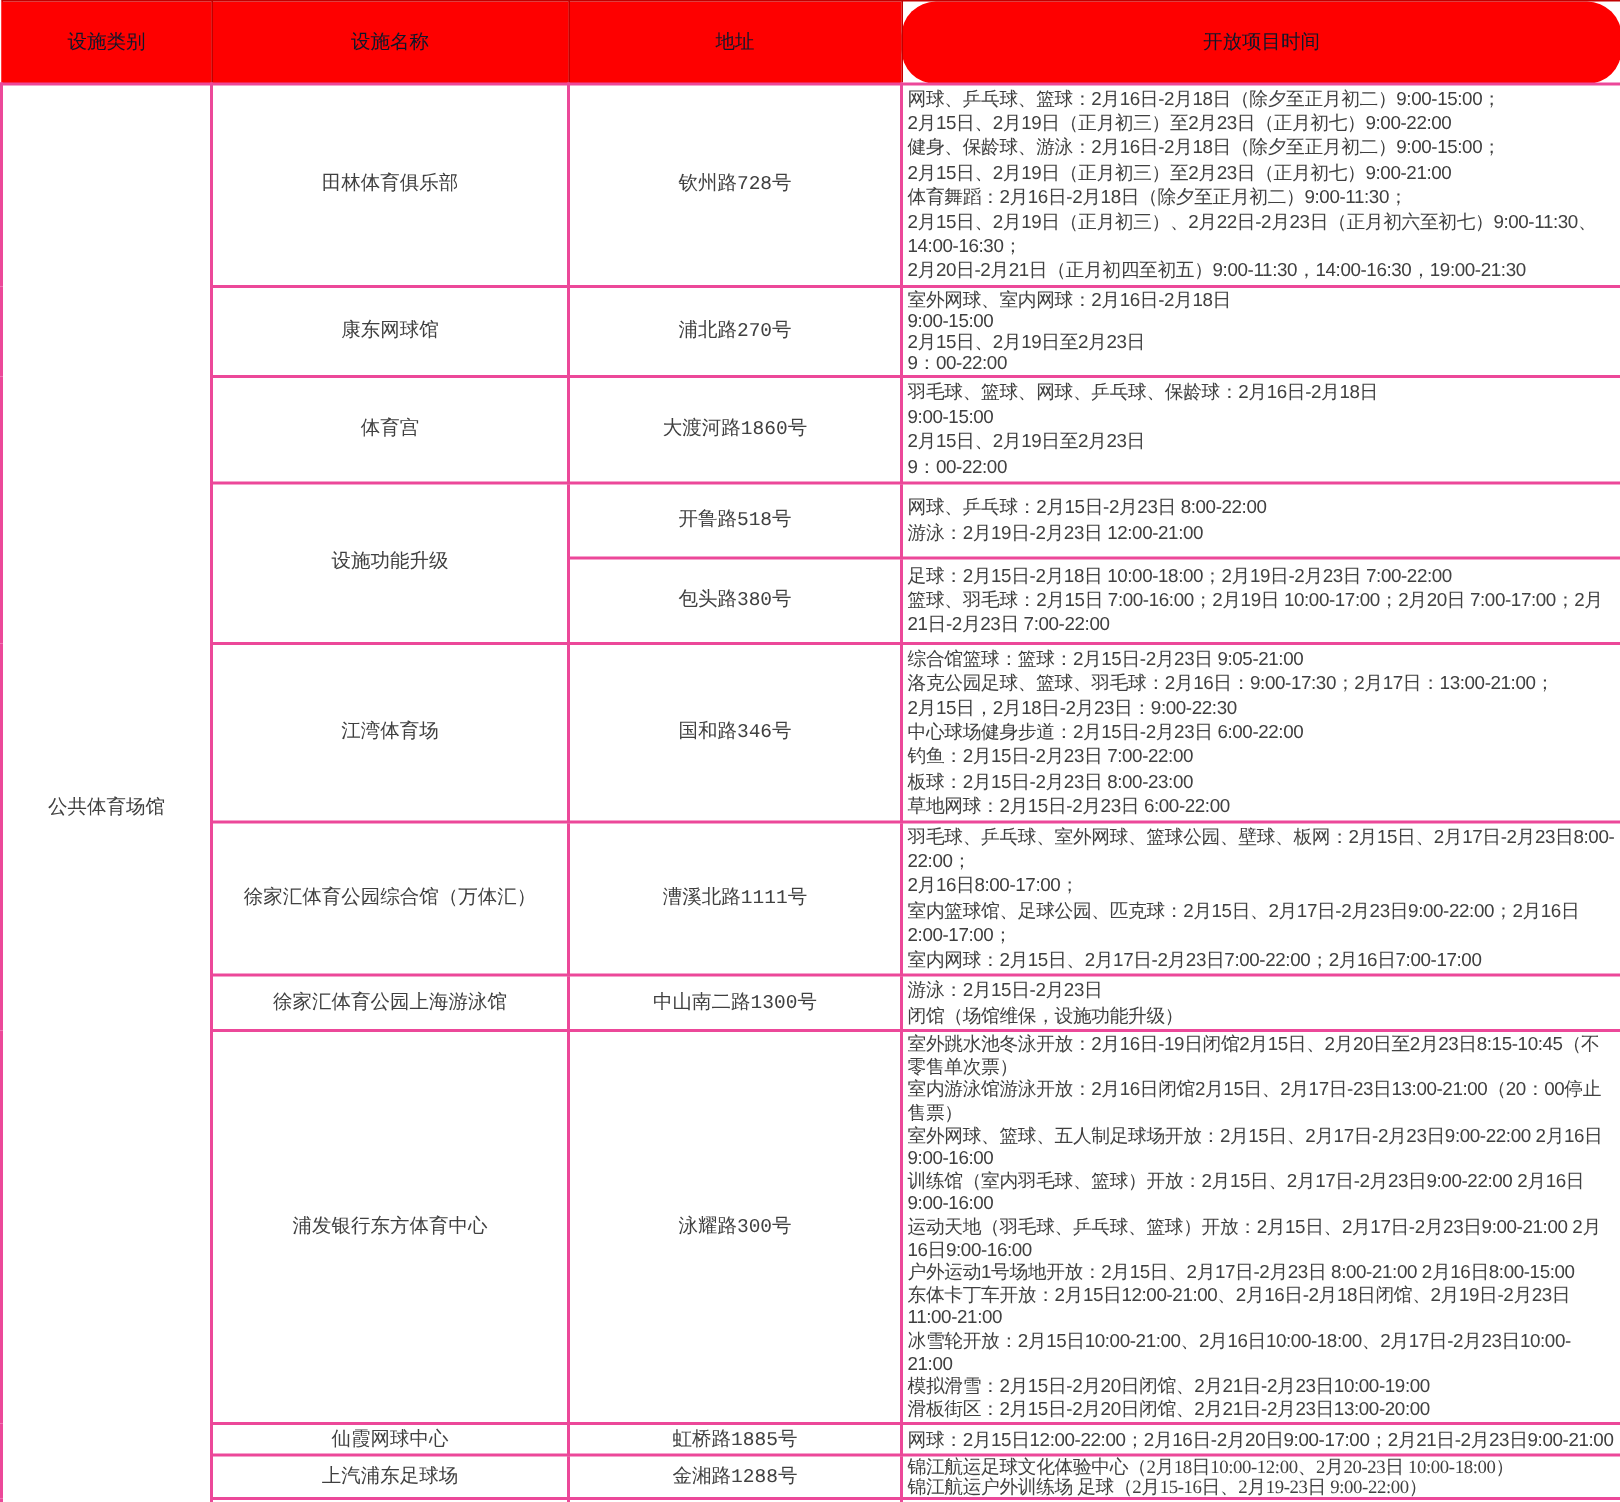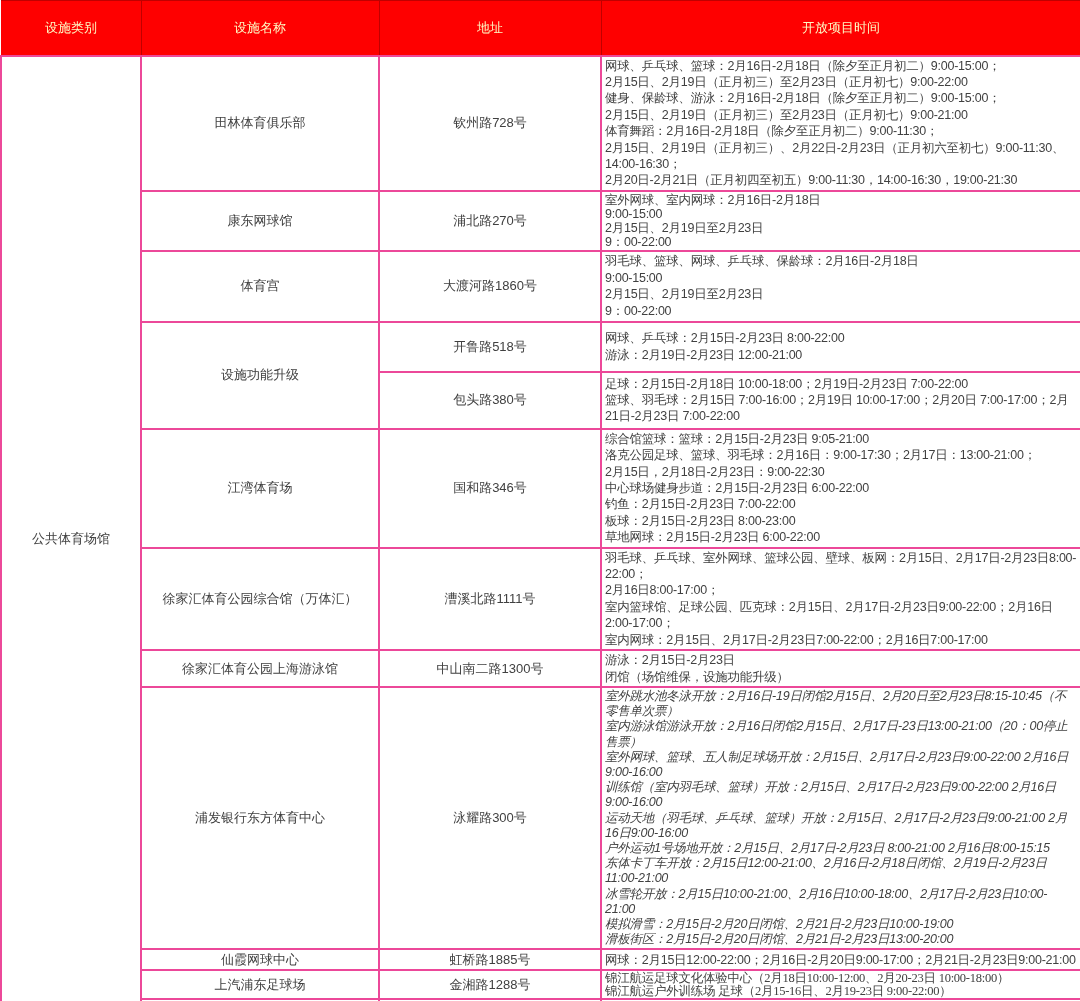--- a/index.html
+++ b/index.html
@@ -9,45 +9,46 @@
 
   table.facilities {
     border-collapse: collapse;
     table-layout: fixed;
     width: 1080px;
   }
 
   
   thead th {
     background: #fe0000;
-    color: #fef9c3;
+    color: #0f172a;
     font-size: 13px;
     font-weight: normal;
     height: 55px;
     text-align: center;
     vertical-align: middle;
     border: 1px solid #c00000;
     border-bottom: 1px solid #6a6a6a;
     padding: 0;
   }
   thead th:first-child { border-left-color: #fe0000; }
-  thead th:last-child  { border-right-color: #c00000; }
+  thead th:last-child  { border-right-color: #c00000; border-radius: 23px; }
 
   
   td {
     border: 2px solid #ec4899;
     color: #404040;
     font-size: 13px;
     vertical-align: middle;
     padding: 0;
     overflow: hidden;
   }
   td.cat, td.name, td.addr {
     text-align: center;
     line-height: 16px;
+    font-family: Liberation Mono, monospace;
   }
   td.times {
     text-align: left;
     font-size: 12.5px;
     line-height: 16.4px;
     letter-spacing: -0.25px;
     padding: 1px 3px 1px 3px;
   }
   td.times .ln { display: block; }
 </style>
@@ -147,27 +148,27 @@
           <td class="name">徐家汇体育公园上海游泳馆</td>
           <td class="addr">中山南二路1300号</td>
           <td class="times">
             <span class="ln">游泳：2月15日-2月23日</span>
             <span class="ln">闭馆（场馆维保，设施功能升级）</span>
           </td>
         </tr>
         <tr style="height: 254px;">
           <td class="name">浦发银行东方体育中心</td>
           <td class="addr">泳耀路300号</td>
-          <td class="times" style="line-height: 15.2px; font-style: italic;">
+          <td class="times" style="line-height: 15.2px;">
             <span class="ln">室外跳水池冬泳开放：2月16日-19日闭馆2月15日、2月20日至2月23日8:15-10:45（不零售单次票）</span>
             <span class="ln">室内游泳馆游泳开放：2月16日闭馆2月15日、2月17日-23日13:00-21:00（20：00停止售票）</span>
             <span class="ln">室外网球、篮球、五人制足球场开放：2月15日、2月17日-2月23日9:00-22:00 2月16日9:00-16:00</span>
             <span class="ln">训练馆（室内羽毛球、篮球）开放：2月15日、2月17日-2月23日9:00-22:00 2月16日9:00-16:00</span>
             <span class="ln">运动天地（羽毛球、乒乓球、篮球）开放：2月15日、2月17日-2月23日9:00-21:00 2月16日9:00-16:00</span>
-            <span class="ln">户外运动1号场地开放：2月15日、2月17日-2月23日 8:00-21:00 2月16日8:00-15:15</span>
+            <span class="ln">户外运动1号场地开放：2月15日、2月17日-2月23日 8:00-21:00 2月16日8:00-15:00</span>
             <span class="ln">东体卡丁车开放：2月15日12:00-21:00、2月16日-2月18日闭馆、2月19日-2月23日11:00-21:00</span>
             <span class="ln">冰雪轮开放：2月15日10:00-21:00、2月16日10:00-18:00、2月17日-2月23日10:00-21:00</span>
             <span class="ln">模拟滑雪：2月15日-2月20日闭馆、2月21日-2月23日10:00-19:00</span>
             <span class="ln">滑板街区：2月15日-2月20日闭馆、2月21日-2月23日13:00-20:00</span>
           </td>
         </tr>
         <tr style="height: 21px;">
           <td class="name">仙霞网球中心</td>
           <td class="addr">虹桥路1885号</td>
           <td class="times">

